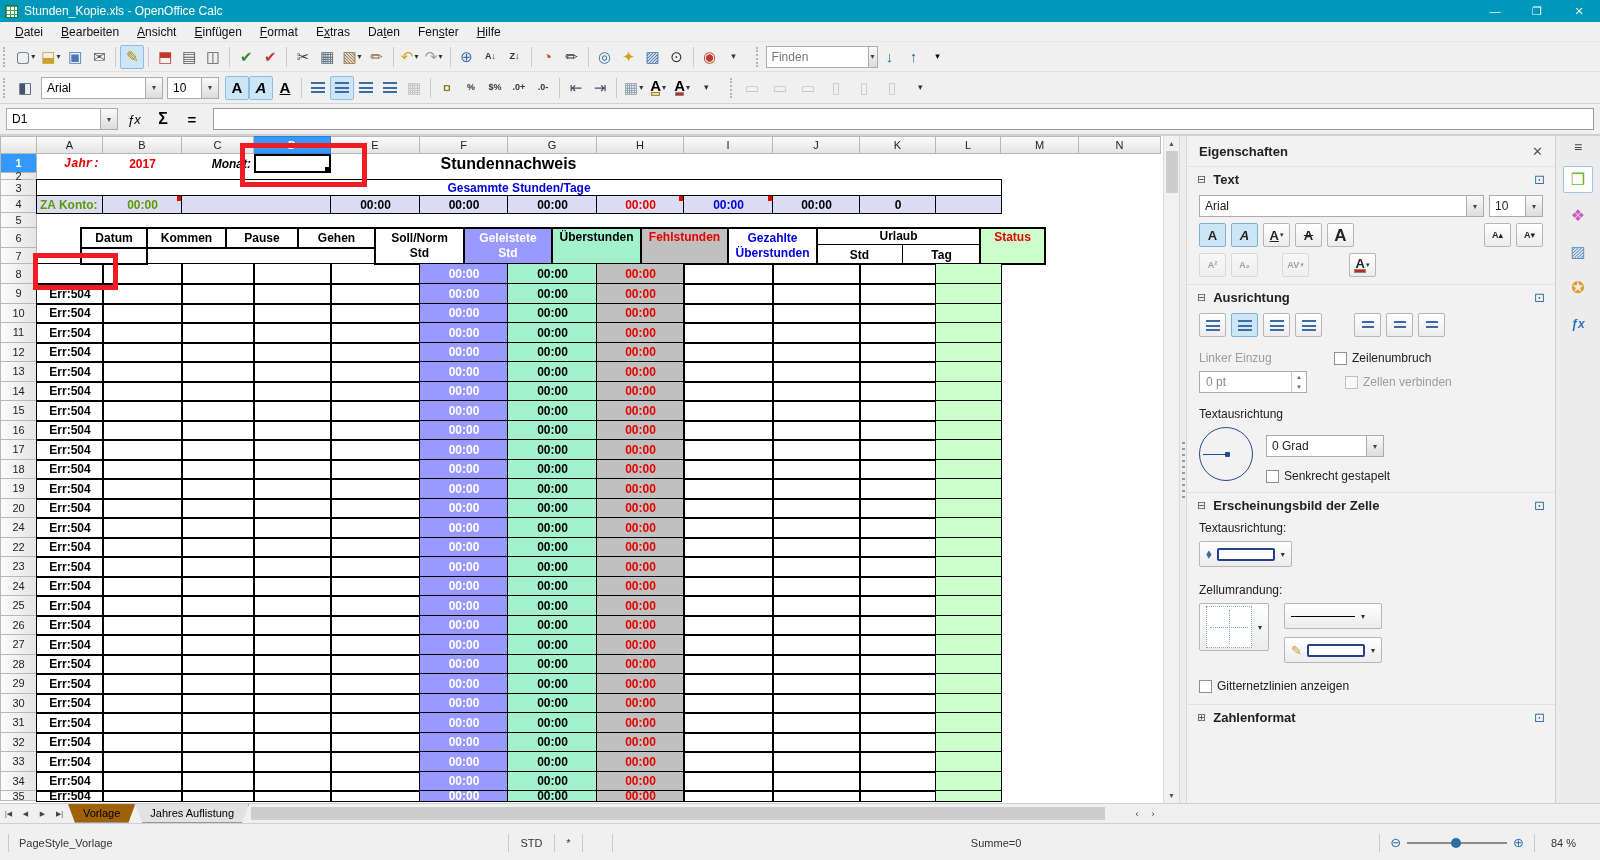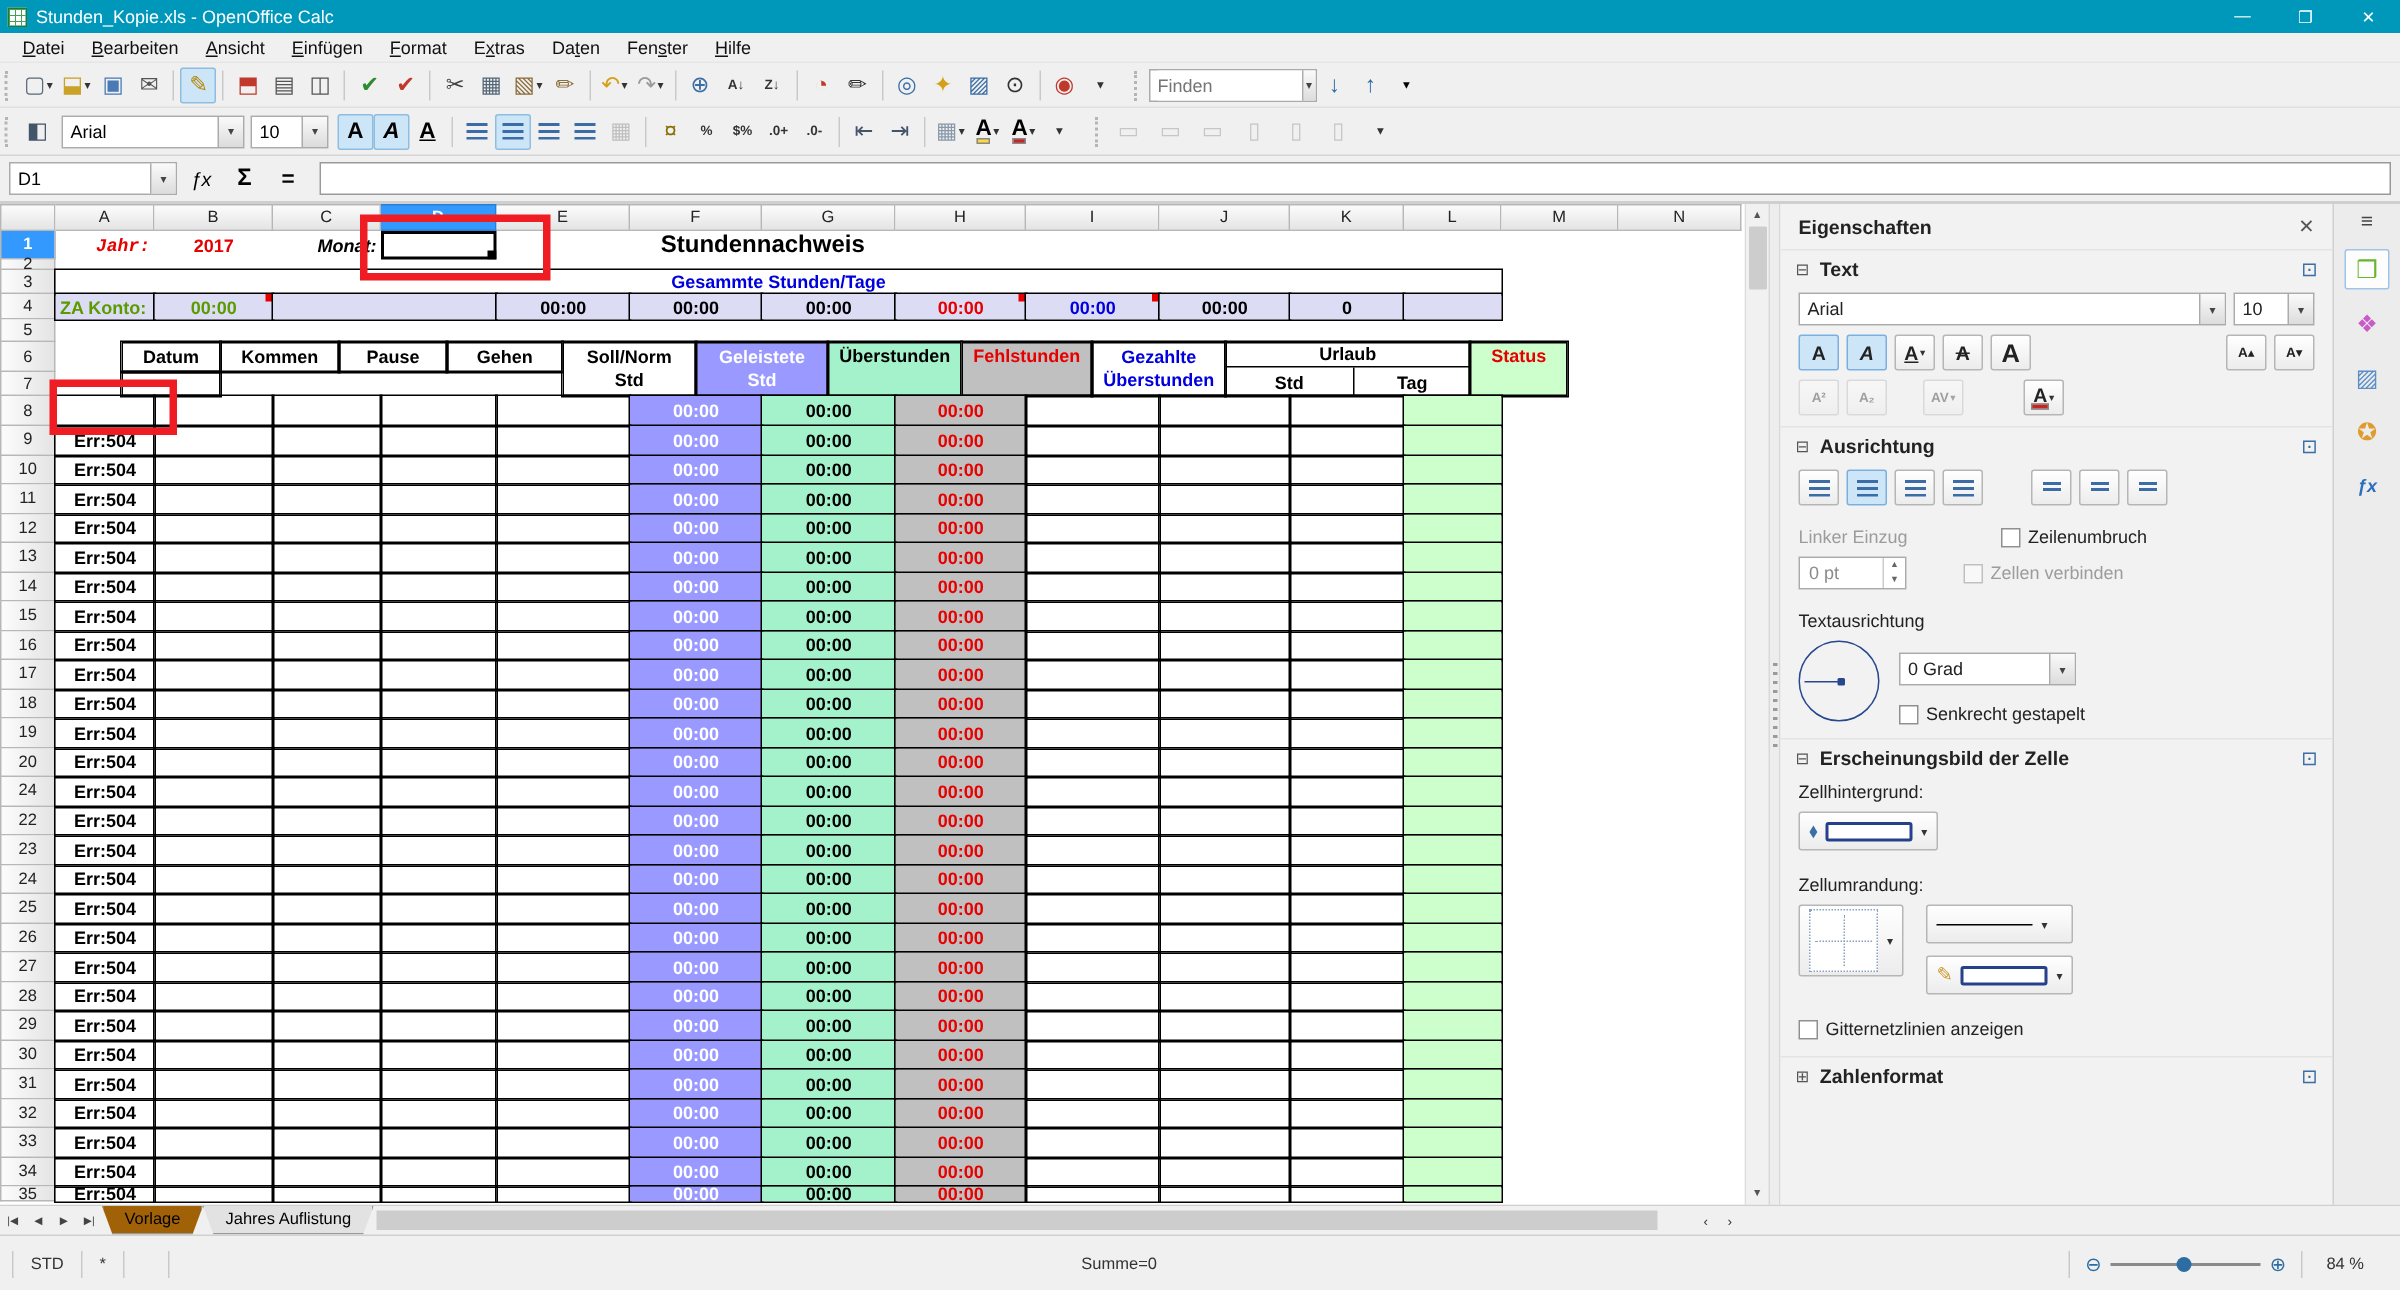--- a/index.html
+++ b/index.html
@@ -75,21 +75,21 @@
 .sb-row{display:flex;align-items:center;padding:3px 12px;gap:5px}
 .sbtn{width:27px;height:24px;border:1px solid #b6b6b6;background:linear-gradient(#fff,#ececec);display:flex;align-items:center;justify-content:center;border-radius:2px;font-size:13px;font-weight:bold;position:relative;flex:none}
 .sbtn.act{background:#cde6f7;border-color:#7ab0e0}
 .sbtn.dis{opacity:.4}
 .sbtn .dd{font-size:7px}
 .un{text-decoration:underline}.st{text-decoration:line-through}.sh{font-size:17px}.bd{font-weight:bold}.itl{font-style:italic;font-weight:bold}
 .spacerf{flex:1}
 .gapx{flex:none}
 .cb{width:13px;height:13px;border:1px solid #8f8f8f;background:#fff;flex:none}
 .dis-t{color:#9c9c9c}
-.spin{width:72px;height:22px;border:1px solid #ababab;background:#fff;display:flex;align-items:center;padding-left:6px;color:#8a8a8a;font-size:12px;position:relative}
+.spin{width:108px;height:22px;border:1px solid #ababab;background:#fff;display:flex;align-items:center;padding-left:6px;color:#8a8a8a;font-size:12px;position:relative}
 .spinarr{margin-left:auto;display:flex;flex-direction:column;width:15px;height:100%;border-left:1px solid #ccc}
 .spinarr span{flex:1;display:flex;align-items:center;justify-content:center;font-size:6px;color:#666}
 .dial{width:54px;height:54px;border-radius:50%;border:1px solid #27488f;position:relative;flex:none}
 .dial-line{position:absolute;left:3px;top:50%;width:24px;height:1px;background:#27488f}
 .dial-dot{position:absolute;left:25px;top:24px;width:5px;height:5px;background:#27488f;border-radius:1px}
 .cbar{width:58px;height:13px;border:2px solid #27408b;background:#fff;border-radius:2px;flex:none}
 .wbtn2{height:26px;border:1px solid #b6b6b6;background:linear-gradient(#fff,#ececec);display:flex;align-items:center;gap:5px;padding:0 6px;border-radius:2px}
 .bprev{width:46px;height:42px;border:1px dotted #8aa0c0;position:relative;background:#fff}
 .bprev i{position:absolute;border:0 dotted #8aa0c0}
 .bprev .v{left:50%;top:3px;bottom:3px;border-left-width:1px}
@@ -1152,21 +1152,21 @@
         </div>
       </div>
     </div>
 
     <div class="sb-sechead" style="margin-top:6px">
       <span class="boxg">⊟</span>
       <span>Erscheinungsbild der Zelle</span>
       <span class="launch">⊡</span>
     </div>
     <div class="sb-row">
-      <span>Zellhintergrund:</span>
+      <span>Textausrichtung:</span>
     </div>
     <div class="sb-row">
       <div class="wbtn2">
         <span style="color:#3a6ea5;font-size:13px">⬧</span>
         <span class="cbar"></span>
         <span class="dd">▾</span>
       </div>
     </div>
     <div class="sb-row" style="margin-top:10px">
       <span>Zellumrandung:</span>
@@ -1236,20 +1236,21 @@
     </div>
   <div class="hscroll">
     <span class="hthumb"></span>
   </div>
   <span class="hbtn">‹</span>
   <span class="hbtn">›</span>
   <span style="flex:1"></span>
 </div>
 
 <div class="statusbar">
+  <span class="sseg" style="width:500px">PageStyle_Vorlage</span>
   <span class="sseg" style="width:46px;justify-content:center">STD</span>
   <span class="sseg" style="width:28px;justify-content:center">*</span>
   <span class="sseg" style="width:30px"></span>
   <span class="sseg" style="flex:1;justify-content:center">Summe=0</span>
   <span class="zoomwrap">
     <span class="zglyph">⊖</span>
     <span class="ztrack">
         <span class="znotch"></span>
         <span class="zdot"></span>
       </span>

